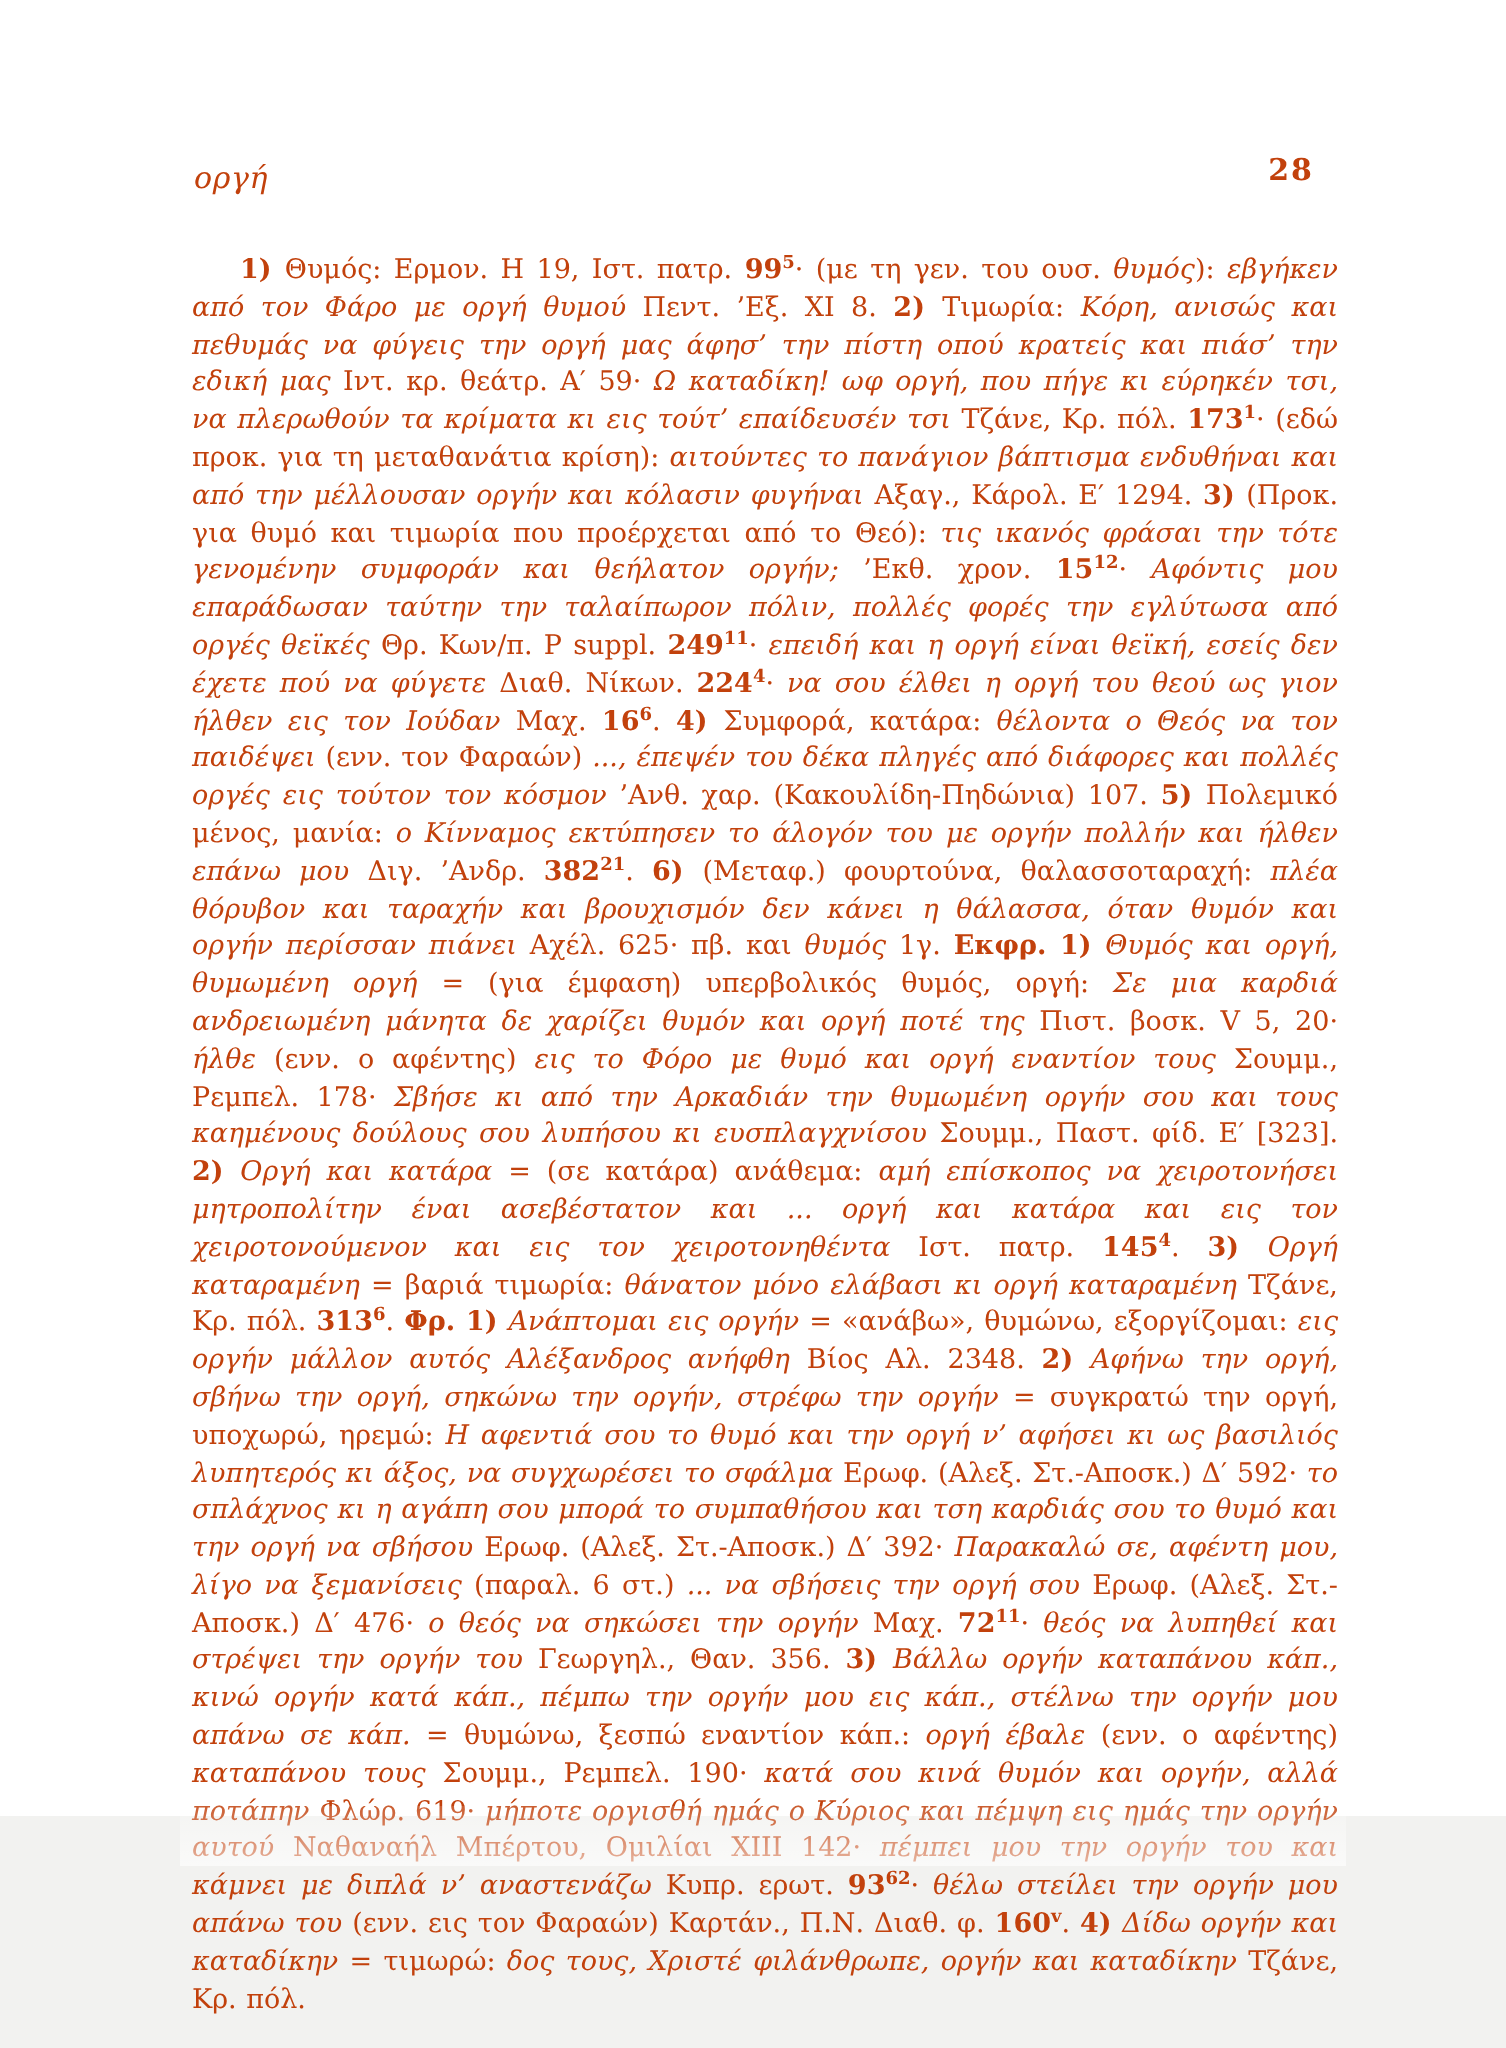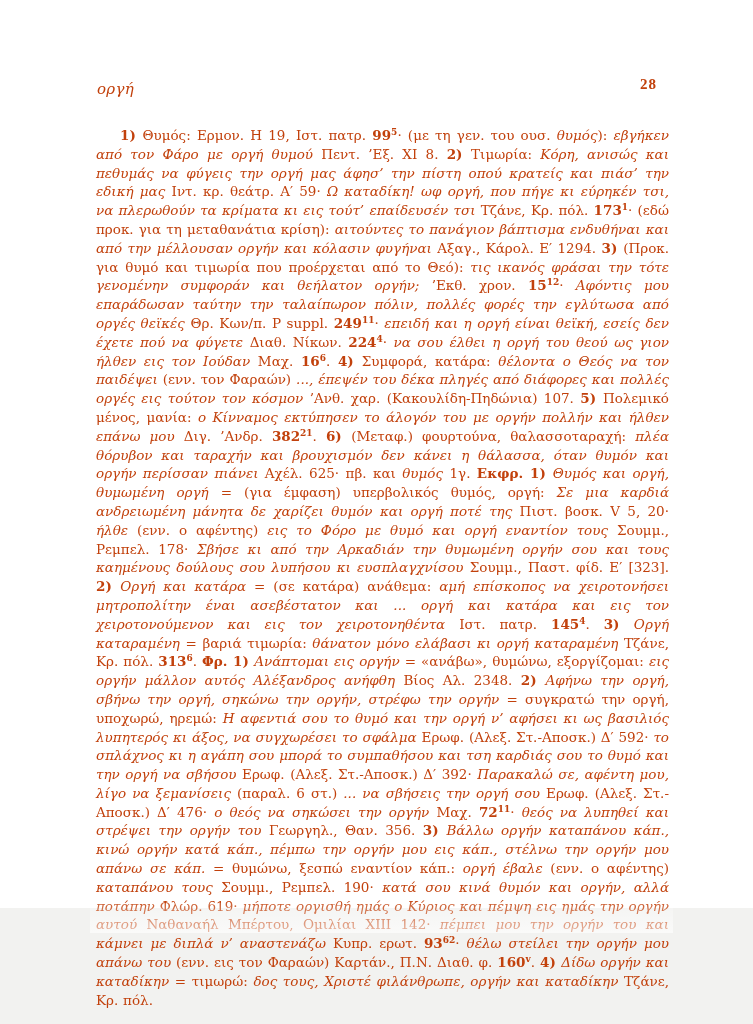--- a/index.html
+++ b/index.html
@@ -18,21 +18,21 @@
   }
   .running-header{
     position:absolute;left:96px;right:85px;top:76px;height:22px;
   }
   .headword{
     position:absolute;left:1px;top:4px;
     font-style:italic;font-size:15px;letter-spacing:.3px;
   }
   .pagenum{
     position:absolute;right:11px;top:0;
-    font-size:15px;font-weight:bold;letter-spacing:1px;font-family:Liberation Serif, serif;
+    font-size:15px;font-weight:bold;letter-spacing:1px;
   }
   .body-text{
     position:absolute;left:96px;top:126px;width:573px;
     font-size:13.5px;line-height:18.8px;
     text-align:justify;
     word-spacing:.5px;
   }
   .para{margin:0;padding:0;}
   .para.indent{text-indent:24px;}
   .r-n{font-style:normal;}

